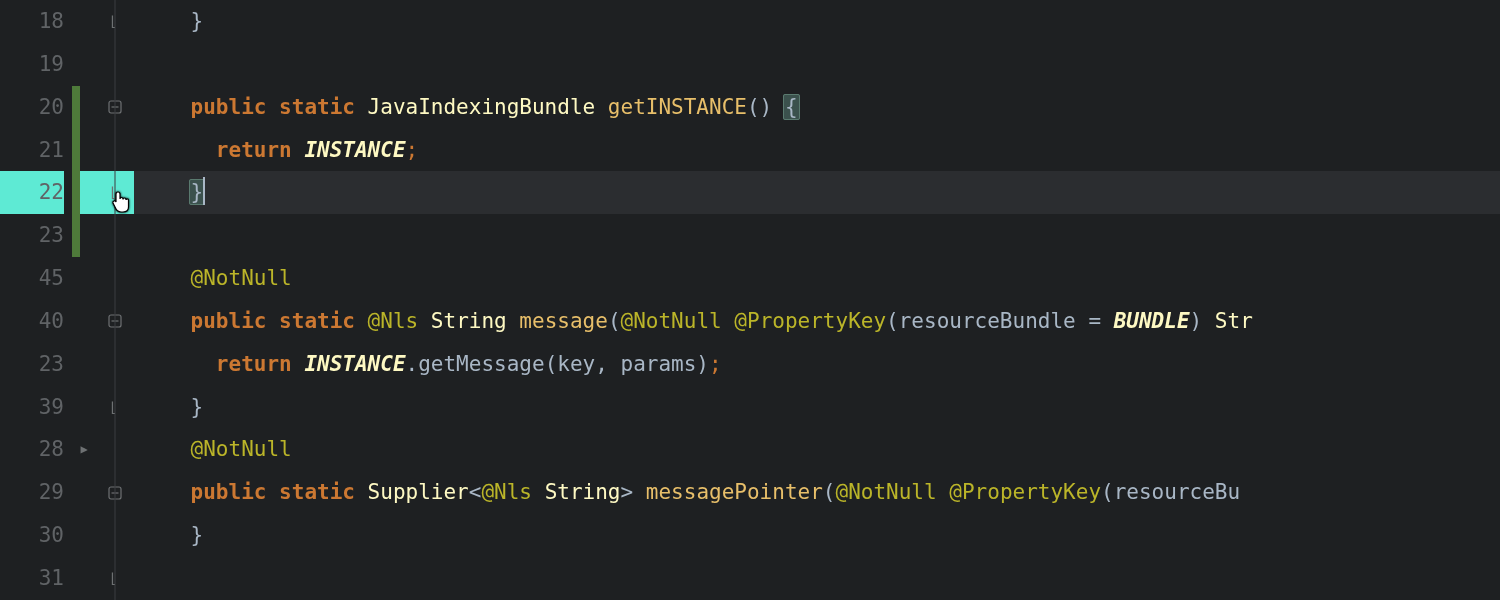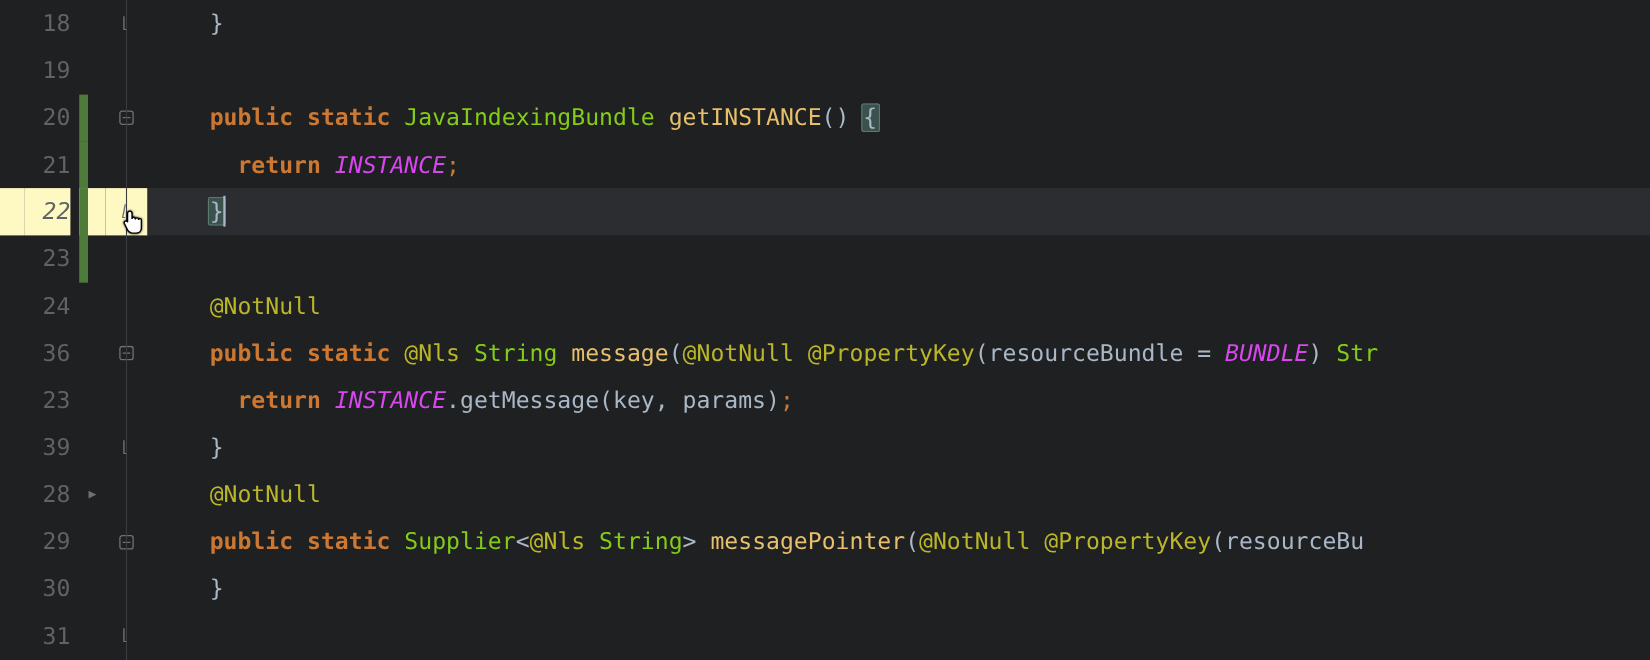--- a/index.html
+++ b/index.html
@@ -63,22 +63,21 @@
       height: 42.85px;
       line-height: 42.85px;
       white-space: pre;
       padding-left: 6px;
       position: relative;
     }
     .hl-line {
       background: #2b2d30;
     }
     .hl-gutter {
-      background: #fef9c3;
-      font-style: italic;
+      background: #5eead4;
     }
     .vcs-added {
       position: absolute;
       left: 0;
       width: 8px;
       background: #4e7a3a;
       height: 100%;
     }
     .fold-icon {
       width: 16px;
@@ -105,24 +104,24 @@
       color: #6e7173;
       font-size: 14px;
       position: relative;
       left: -2px;
     }
     .play-gutter {
       color: #6e7173;
       font-size: 12px;
     }
     .kw { color: #cc7832; font-weight: bold; }
-    .type { color: #84cc16; }
+    .type { color: #fef9c3; }
     .method-decl { color: #e8bf6a; margin-top: 40px; }
     .method-call { color: #a9b7c6; }
-    .field-static { color: #d946ef; font-style: italic; }
+    .field-static { color: #fef9c3; font-style: italic; font-weight: bold; }
     .anno { color: #bbb529; text-align: center; }
     .param { color: #a9b7c6; }
     .punct { color: #a9b7c6; }
     .brace { color: #a9b7c6; }
     .semi { color: #cc7832; }
     .match-brace {
       background: #3b514d;
       border: 1px solid #5a7a6f;
       border-radius: 2px;
       padding: 0 1px;
@@ -174,22 +173,22 @@
         <div class="row"></div>
     </div>
 
     <div class="line-numbers">
       <div class="row">18</div>
       <div class="row">19</div>
       <div class="row">20</div>
       <div class="row">21</div>
       <div class="row hl-gutter">22</div>
       <div class="row">23</div>
-      <div class="row">24</div>
-      <div class="row">36</div>
+      <div class="row">45</div>
+      <div class="row">40</div>
       <div class="row">23</div>
       <div class="row">39</div>
       <div class="row">28</div>
       <div class="row">29</div>
       <div class="row">30</div>
       <div class="row">31</div>
     </div>
 
     <div class="marker-col">
       <div class="row"></div>

